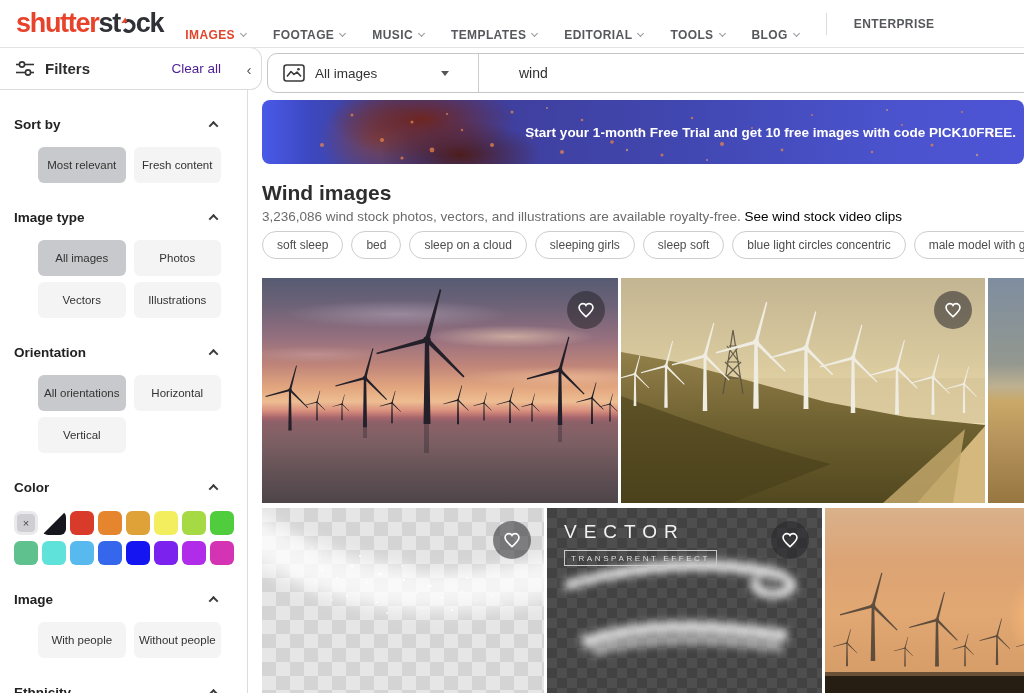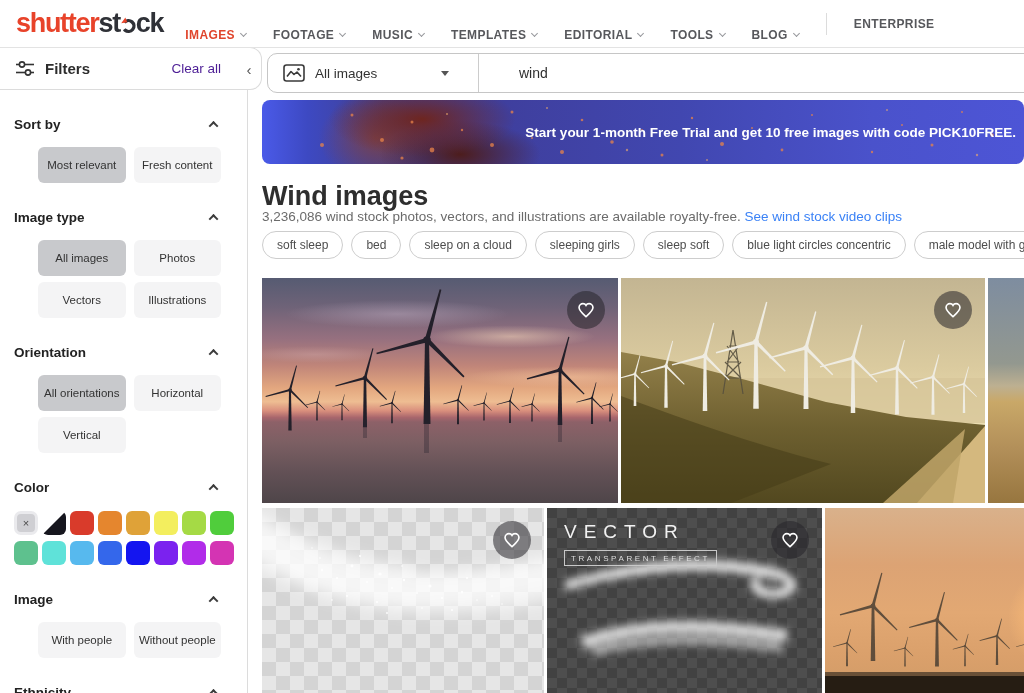--- a/index.html
+++ b/index.html
@@ -71,23 +71,23 @@
     background:
       radial-gradient(ellipse 130px 52px at 21% 30%, rgba(112,36,26,.95), rgba(112,36,26,0) 72%),
       radial-gradient(ellipse 115px 48px at 26% 85%, rgba(78,26,18,.92), rgba(78,26,18,0) 70%),
       radial-gradient(ellipse 80px 60px at 15% 60%, rgba(150,66,40,.65), transparent 72%),
       linear-gradient(90deg,#4a5ae8 0%,#3d49c2 6%,#42408f 16%,#3f3f9e 32%,#4147b0 55%,#4a52cb 80%,#4d55d6 100%); }
   .banner-fx { position:absolute; inset:0; }
   .banner-text { position:absolute; right:8px; top:50%; transform:translateY(-50%);
     color:#fff; font-size:13.5px; font-weight:700; white-space:nowrap; }
 
   
-  .results-title { position:absolute; left:262px; top:181px; font-size:27px; font-weight:700; color:#2e2e2e; }
+  .results-title { position:absolute; left:262px; top:181px; font-size:21px; font-weight:700; color:#2e2e2e; }
   .results-sub { position:absolute; left:262px; top:209px; font-size:13.5px; color:#6b6b6b; }
-  .results-sub a { color:#3b82f6; text-decoration:none; cursor:pointer; }
+  .results-sub a { color:#000000; text-decoration:none; cursor:pointer; }
 
   
   .tags { position:absolute; left:262px; top:231px; display:flex; gap:8px; white-space:nowrap; }
   .tag { height:28px; padding:0 14px; border:1px solid #cdcdcd; border-radius:15px; background:#fff;
     font-size:12px; color:#4d4d4d; display:flex; align-items:center; cursor:pointer; font-family:inherit; }
 
   
   .grid { position:absolute; left:262px; top:278px; width:762px; height:415px; }
   .card { position:absolute; overflow:hidden; cursor:pointer; }
   .card svg.scene { position:absolute; inset:0; display:block; }

